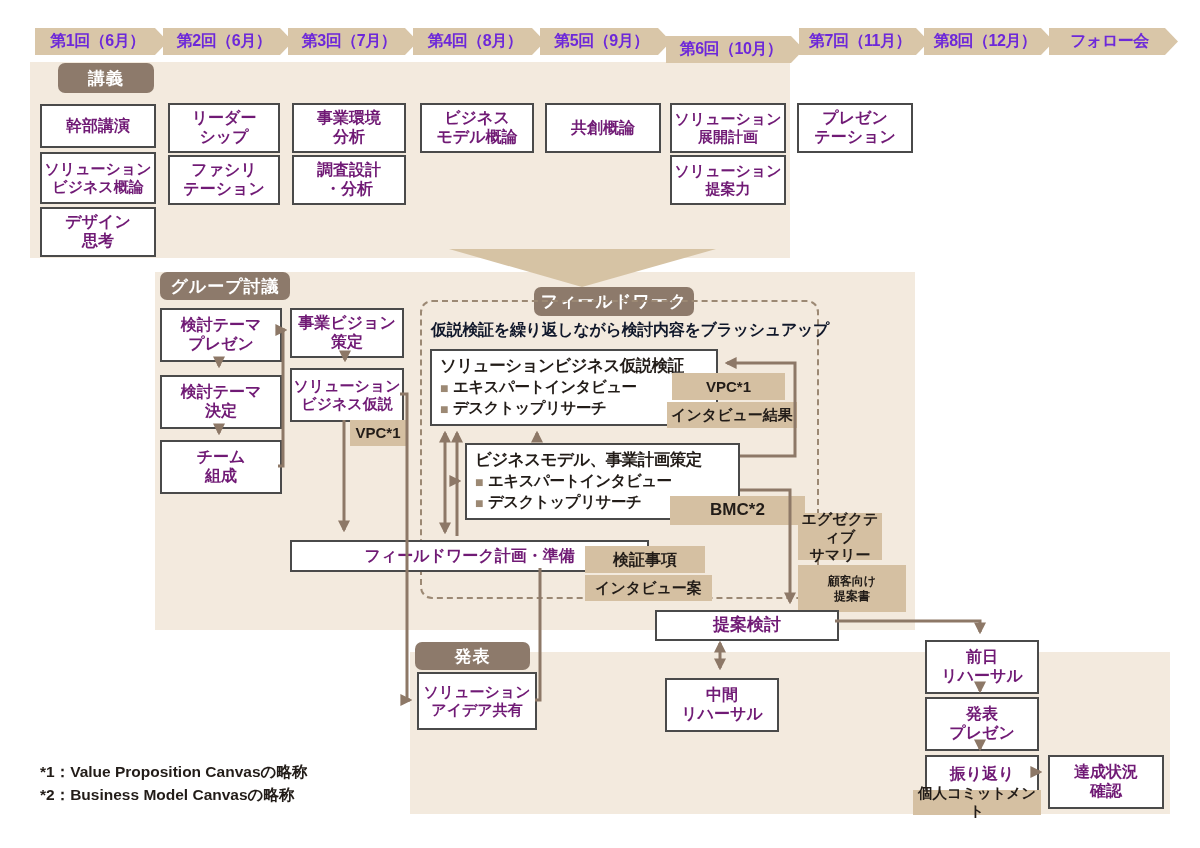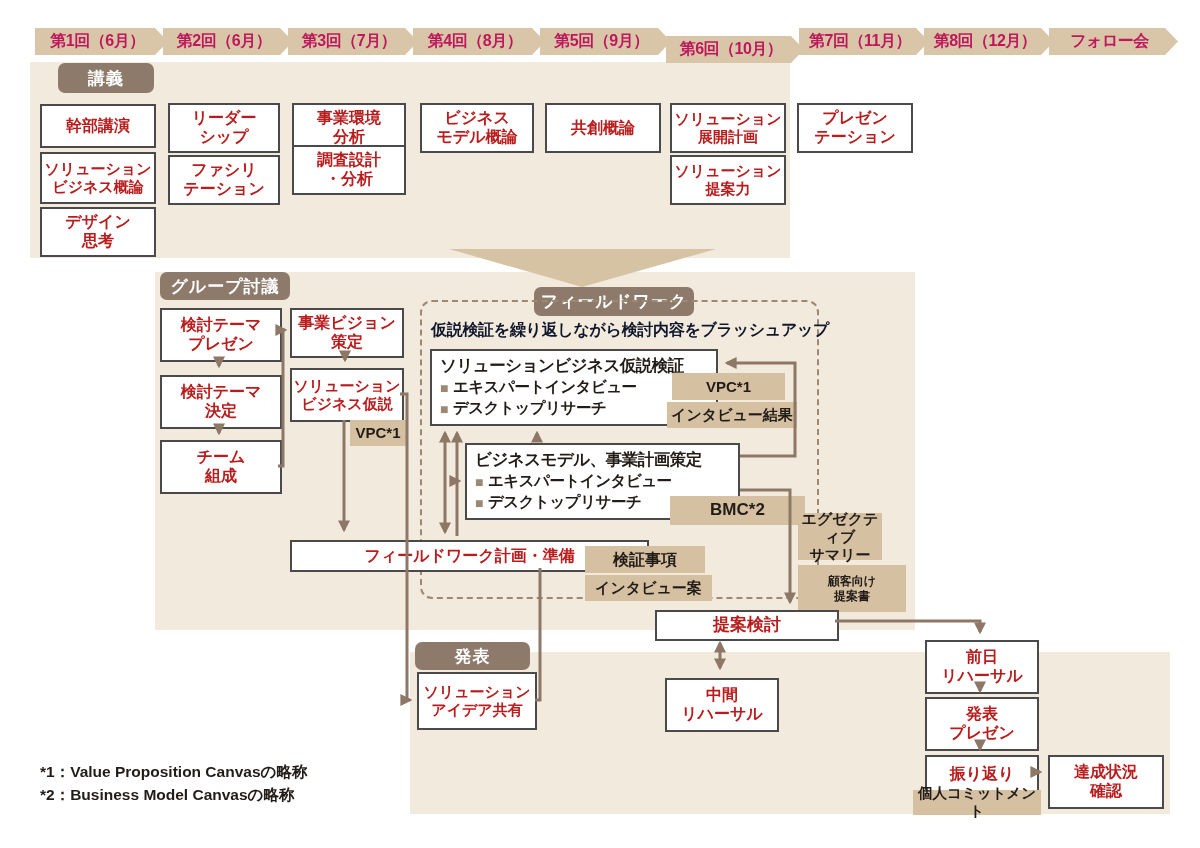--- a/index.html
+++ b/index.html
@@ -2,26 +2,26 @@
 <html lang="ja"><head>
 <meta charset="utf-8">
 <style>
   html,body{margin:0;padding:0;}
   body{font-family:"Liberation Sans","DejaVu Sans",sans-serif;background:#fff;}
   #stage{position:relative;width:1200px;height:848px;background:#fff;overflow:hidden;}
   .panel{position:absolute;background:#f3eade;}
   .chevron{position:absolute;height:27px;background:#d9c6a8;
     clip-path:polygon(0 0,calc(100% - 13px) 0,100% 50%,calc(100% - 13px) 100%,0 100%);
     display:flex;align-items:center;justify-content:center;
-    font-weight:bold;font-size:16px;color:#be185d;padding-right:8px;letter-spacing:-0.5px;}
+    font-weight:bold;font-size:16px;color:#6d28d9;padding-right:8px;letter-spacing:-0.5px;}
   .tag{position:absolute;background:#8d7a6b;color:#fff;font-weight:bold;font-size:17px;
     border-radius:7px;display:flex;align-items:center;justify-content:center;letter-spacing:1px;}
   .box{position:absolute;background:#fff;border:2px solid #4a4a4a;
     display:flex;align-items:center;justify-content:center;text-align:center;
-    font-weight:bold;font-size:16px;line-height:1.18;color:#b91c1c;white-space:pre-line;}
+    font-weight:bold;font-size:16px;line-height:1.18;color:#701a75;white-space:pre-line;}
   .lbl{position:absolute;background:#d5c0a2;color:#221c18;font-weight:bold;font-size:15px;
     display:flex;align-items:center;justify-content:center;text-align:center;line-height:1.2;white-space:pre-line;}
   .bigbox{position:absolute;background:#fff;border:2px solid #4a4a4a;padding:4px 8px;
     font-weight:bold;color:#221c18;box-sizing:border-box;}
   .bigbox .title{font-size:16.5px;letter-spacing:-0.5px;}
   .bigbox .item{font-size:15.5px;display:flex;align-items:center;gap:5px;letter-spacing:-0.5px;}
   .bullet{color:#9c8974;font-size:14px;}
   .dashed{position:absolute;border:2px dashed #9c8974;border-radius:12px;}
   .subtitle{position:absolute;color:#0f172a;font-weight:bold;font-size:16px;white-space:nowrap;letter-spacing:-0.3px;}
   .footnote{position:absolute;font-weight:bold;font-size:15.5px;color:#221c18;line-height:1.5;}
@@ -55,21 +55,21 @@
   <div class="box" style="left:40px;top:152px;width:112px;height:48px;font-size:15px;">ソリューション
 ビジネス概論</div>
   <div class="box" style="left:168px;top:103px;width:108px;height:46px;">リーダー
 シップ</div>
   <div class="box" style="left:40px;top:207px;width:112px;height:46px;">デザイン
 思考</div>
   <div class="box" style="left:168px;top:155px;width:108px;height:46px;">ファシリ
 テーション</div>
   <div class="box" style="left:292px;top:103px;width:110px;height:46px;">事業環境
 分析</div>
-  <div class="box" style="left:292px;top:145px;width:110px;height:46px;">調査設計
+  <div class="box" style="left:292px;top:155px;width:110px;height:46px;">調査設計
 ・分析</div>
   <div class="box" style="left:420px;top:103px;width:110px;height:46px;">ビジネス
 モデル概論</div>
   <div class="box" style="left:545px;top:103px;width:112px;height:46px;">共創概論</div>
   <div class="box" style="left:670px;top:103px;width:112px;height:46px;font-size:15px;">ソリューション
 展開計画</div>
   <div class="box" style="left:670px;top:155px;width:112px;height:46px;font-size:15px;">ソリューション
 提案力</div>
   <div class="box" style="left:797px;top:103px;width:112px;height:46px;">プレゼン
 テーション</div>

